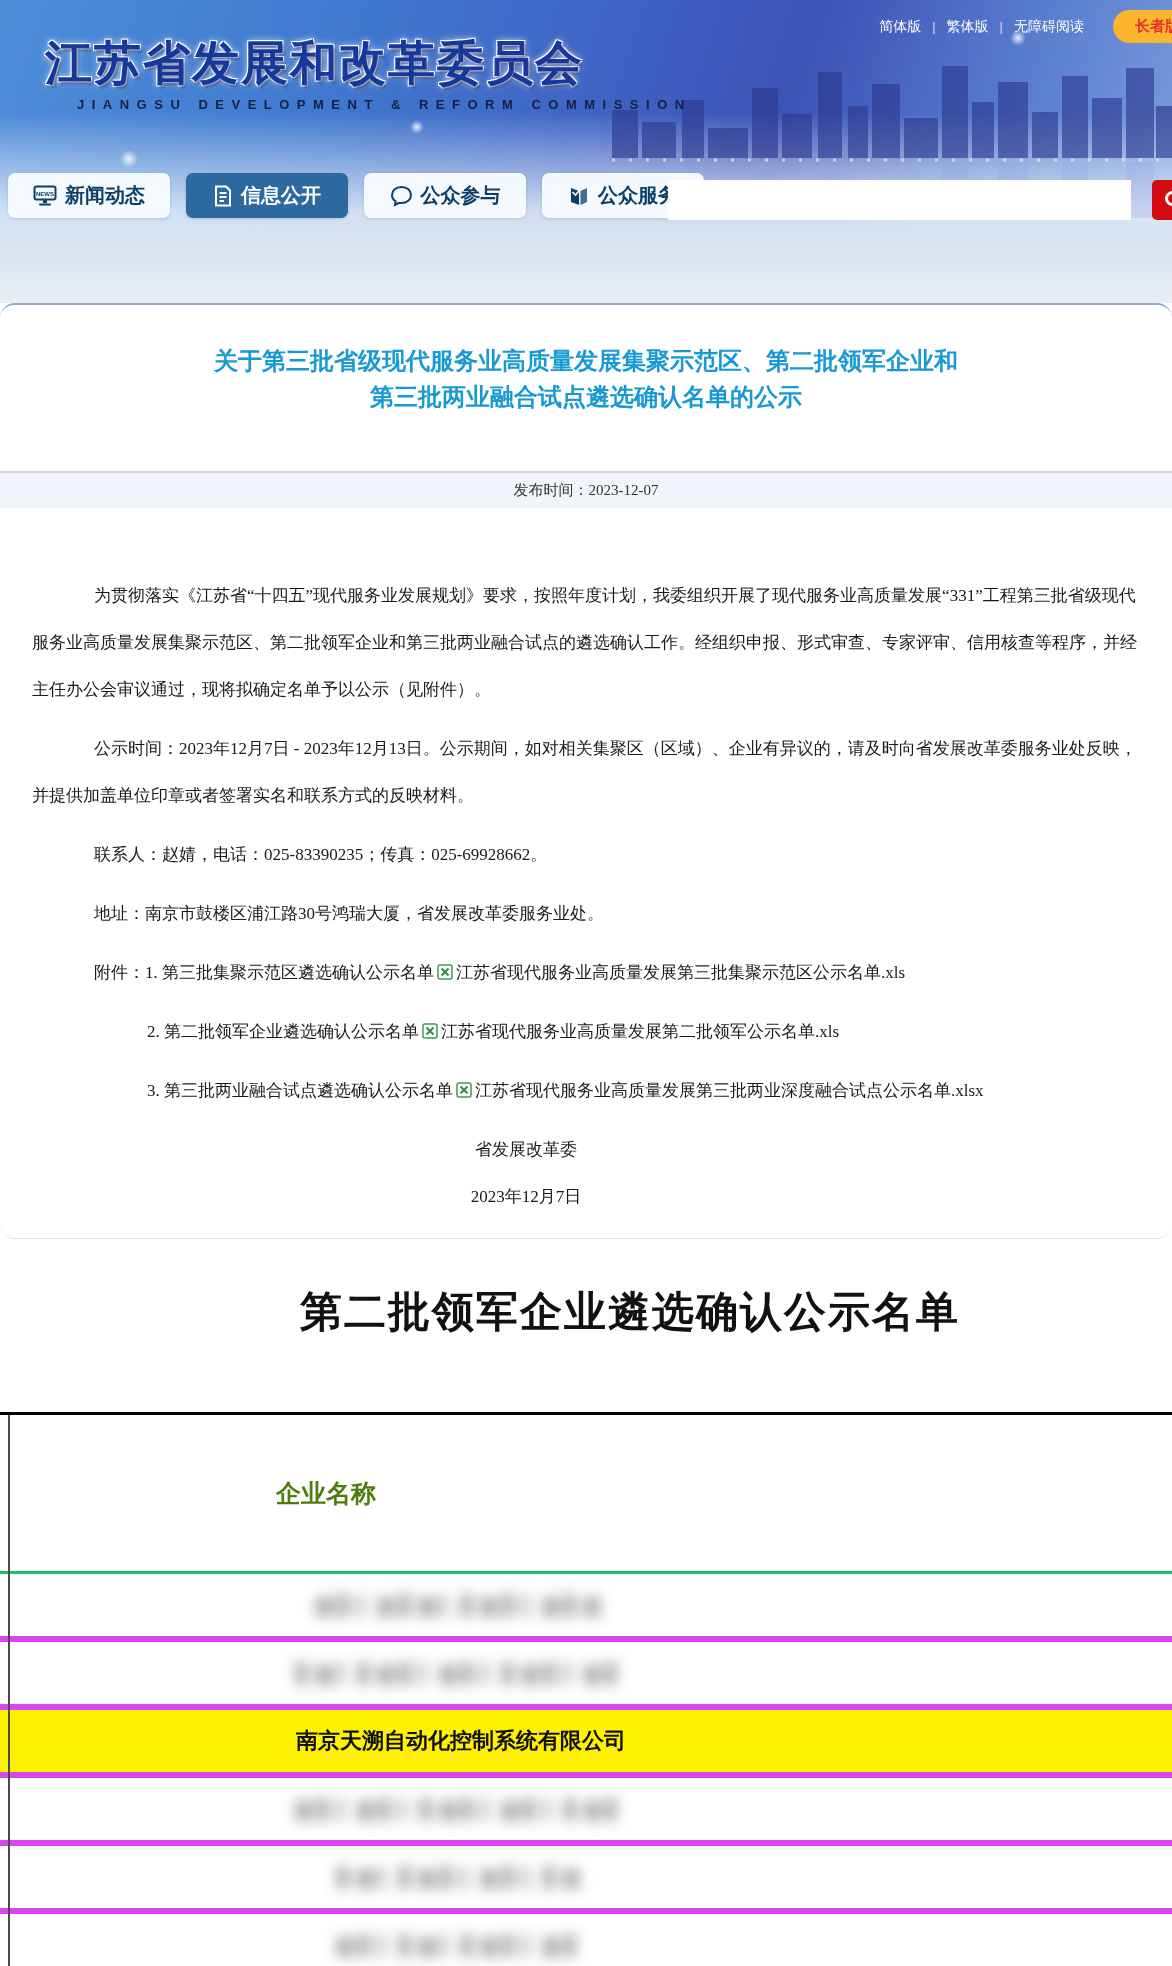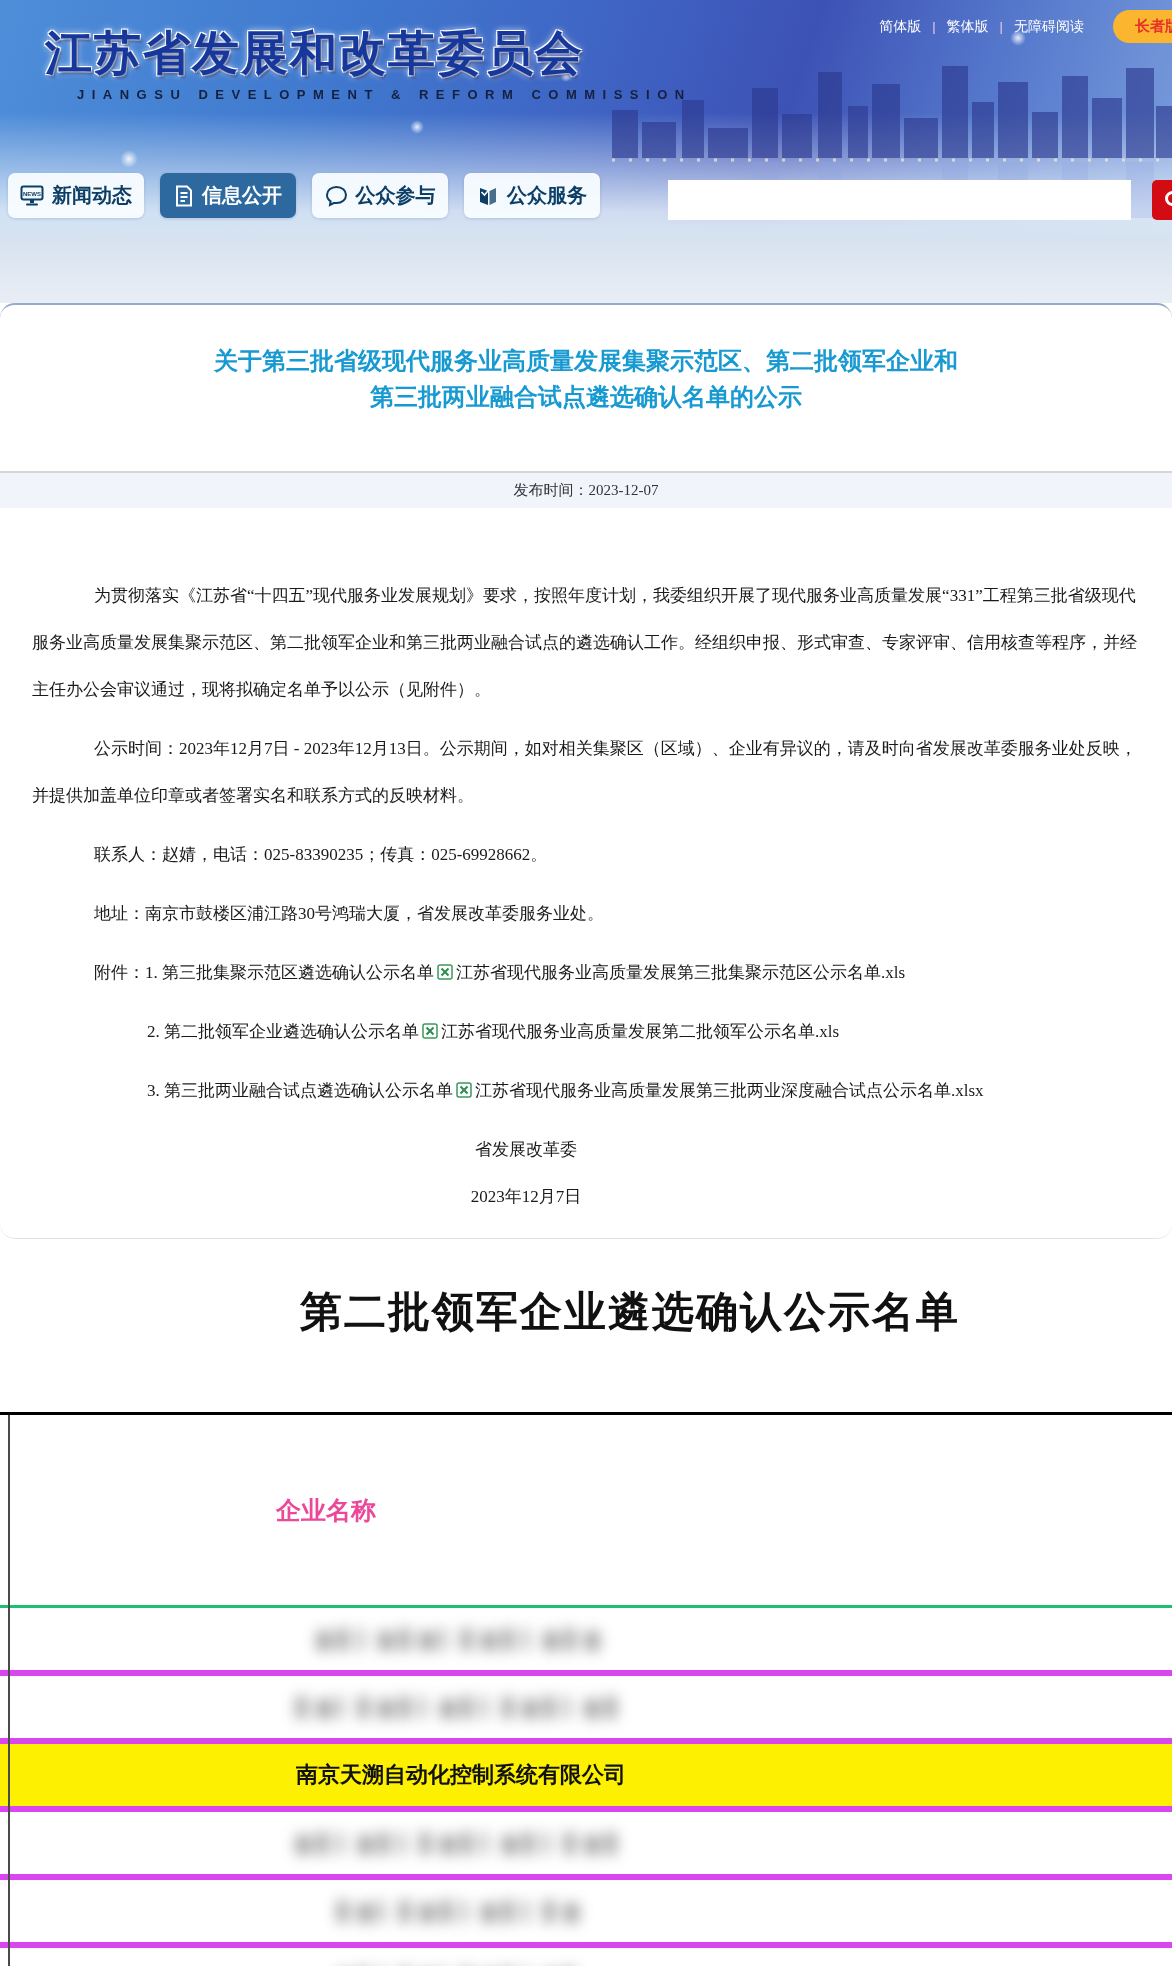--- a/index.html
+++ b/index.html
@@ -15,28 +15,28 @@
   }
   .dot { position:absolute; border-radius:50%;
     background:radial-gradient(circle, rgba(255,255,255,.85), rgba(255,255,255,0) 70%); }
   .skyline { position:absolute; right:0; top:48px; width:560px; height:170px; opacity:.85; }
   .topbar { position:absolute; top:10px; right:0; display:flex; align-items:center;
     font-size:14px; color:#fff; z-index:3; }
   .topbar a { color:#fff; text-decoration:none; margin:0 11px; cursor:pointer; }
   .topbar .sep { color:#f3c9e4; font-size:13px; }
   .elder-pill { margin-left:18px; margin-right:-30px; background:#fcb52f; color:#e8312a;
     font-weight:bold; padding:7px 22px; border-radius:18px; font-size:15px; cursor:pointer; white-space:nowrap; }
-  .logo { position:absolute; left:45px; top:26px; z-index:2; }
+  .logo { position:absolute; left:45px; top:36px; z-index:2; }
   .logo-cn { font-size:47px; font-weight:bold; color:#16379c; letter-spacing:2px; line-height:1.15;
     text-shadow: 2px 3px 3px rgba(10,25,80,.45), 0 0 7px rgba(255,255,255,.95),
       -1px -1px 0 #fff, 1px -1px 0 #fff, -1px 1px 0 #fff, 1px 1px 0 #fff; }
   .logo-en { margin-top:7px; padding-left:32px; font-size:13px; font-weight:bold;
     letter-spacing:7.5px; color:#14223f; }
   .navrow { position:absolute; left:8px; top:173px; display:flex; gap:16px; z-index:3; }
-  .nav-item { width:136px; height:45px; border-radius:7px; display:flex; align-items:center;
+  .nav-item { width:162px; height:45px; border-radius:7px; display:flex; align-items:center;
     justify-content:center; gap:8px; background:rgba(248,252,255,.95); color:#0d3f66;
     font-size:20px; font-weight:bold; box-shadow:0 1px 3px rgba(30,60,120,.18); cursor:pointer; }
   .nav-item svg { flex:0 0 auto; }
   .nav-item.active { background:#2d689e; color:#fff; }
   .search-wrap { position:absolute; top:180px; left:668px; width:540px; height:40px; z-index:3; }
   .search-input { width:463px; height:40px; border:none; outline:none; padding:0 12px;
     font-size:16px; background:#fff; }
   .search-btn { position:absolute; left:484px; top:0; width:44px; height:40px; background:#d30b12;
     border:none; border-radius:5px 0 0 5px; display:flex; align-items:center; justify-content:center; cursor:pointer; }
 
@@ -60,22 +60,22 @@
   .sig { text-align:center; padding-right:120px; margin-bottom:0 !important; }
   .xls-icon { display:inline-block; width:16px; height:16px; margin:0 3px; vertical-align:-2px; }
 
   
   .list-section { background:#fff; }
   .list-title { width:960px; margin:45px 0 0; text-align:right; font-family:"Liberation Serif",serif;
     font-size:42px; font-weight:bold; color:#111; letter-spacing:2px; }
   .xls-table { margin-top:72px; border-top:3px solid #000; position:relative; }
   .xls-table::before { content:""; position:absolute; left:8px; top:0; width:2px; height:100%;
     background:#4a4a4a; }
-  .xls-header { height:190px; display:flex; align-items:center; justify-content:center;
-    padding-right:520px; font-family:"Liberation Serif",serif; font-weight:bold; font-size:25px; color:#ec4899; }
+  .xls-header { height:156px; display:flex; align-items:center; justify-content:center;
+    padding-right:520px; font-family:"Liberation Serif",serif; font-weight:bold; font-size:25px; color:#4d7c0f; }
   .green-line { height:3px; background:#1ebe73; }
   .xls-row { height:68px; border-bottom:6px solid #d946ef; display:flex; align-items:center;
     justify-content:center; padding-right:250px; font-family:"Liberation Serif",serif;
     font-size:22px; color:#111; }
   .xls-row.masked span { filter:blur(7px); color:#868686; opacity:.75;
     font-family:"Liberation Sans",sans-serif; font-size:19px; letter-spacing:6px; }
   .xls-row.highlight { background:#fdf000; font-weight:bold; }
   .xls-sliver { height:13px; }
 </style>
 </head>

